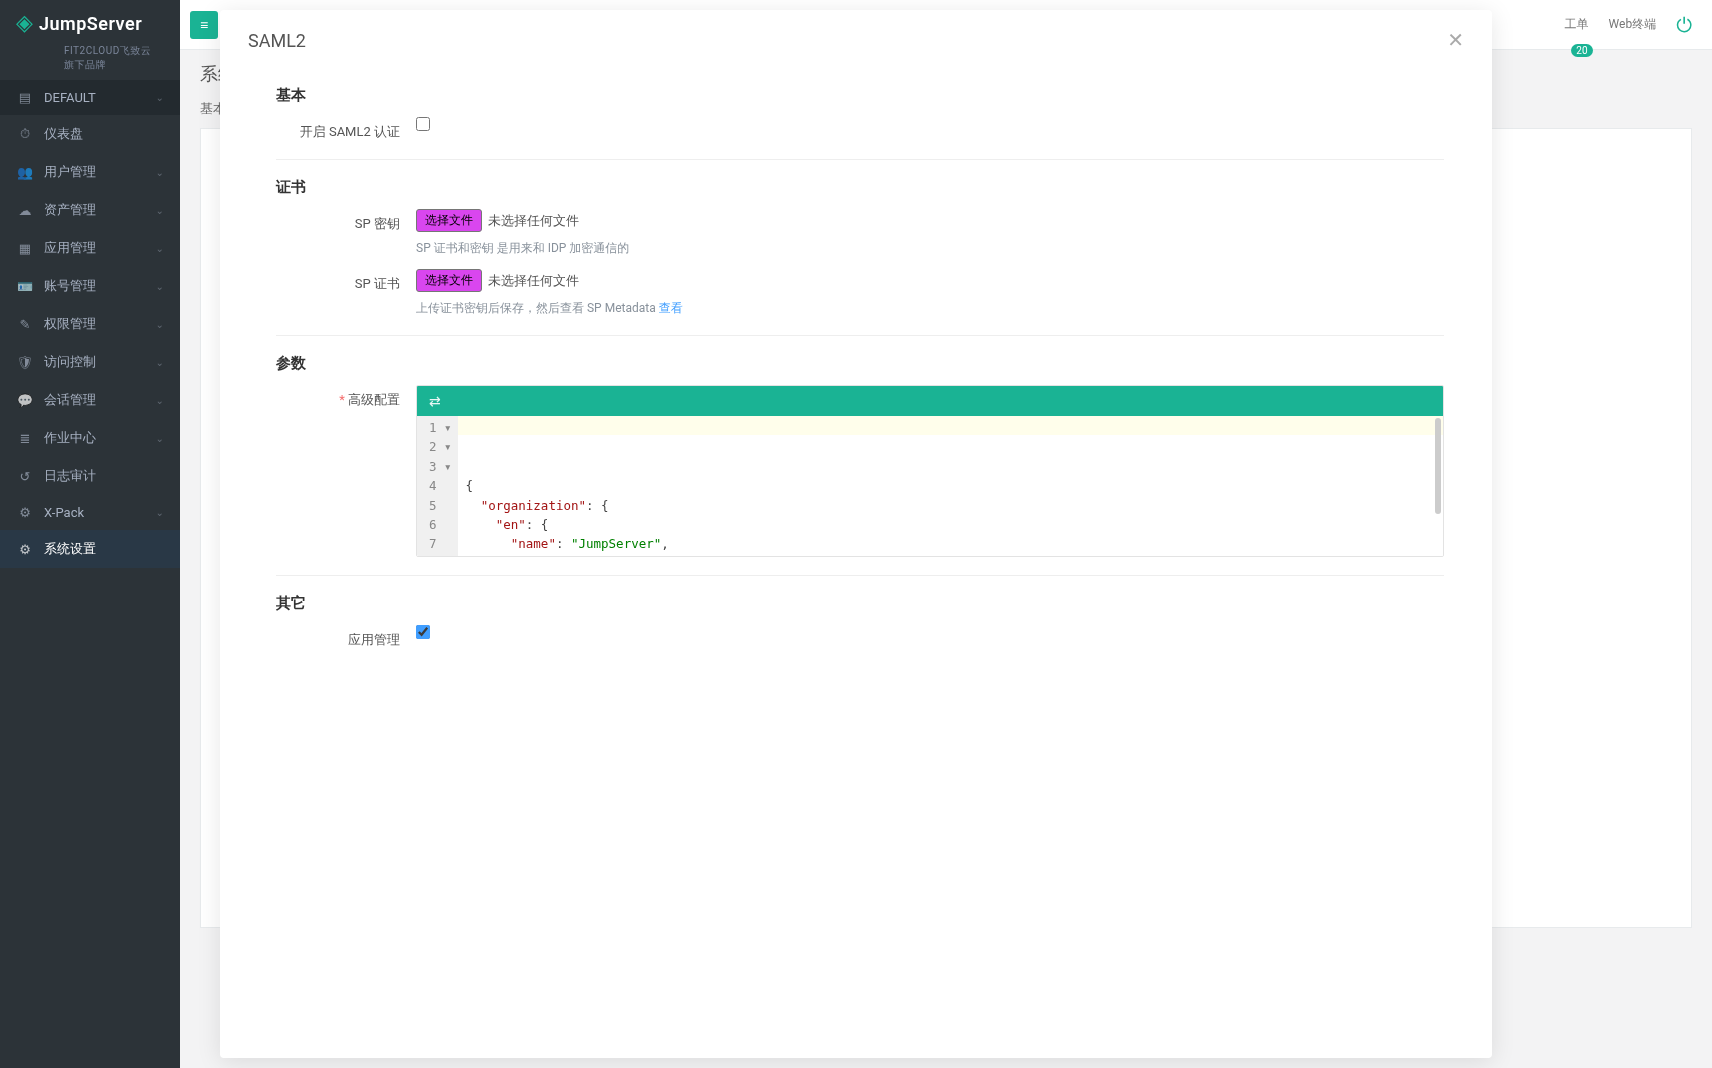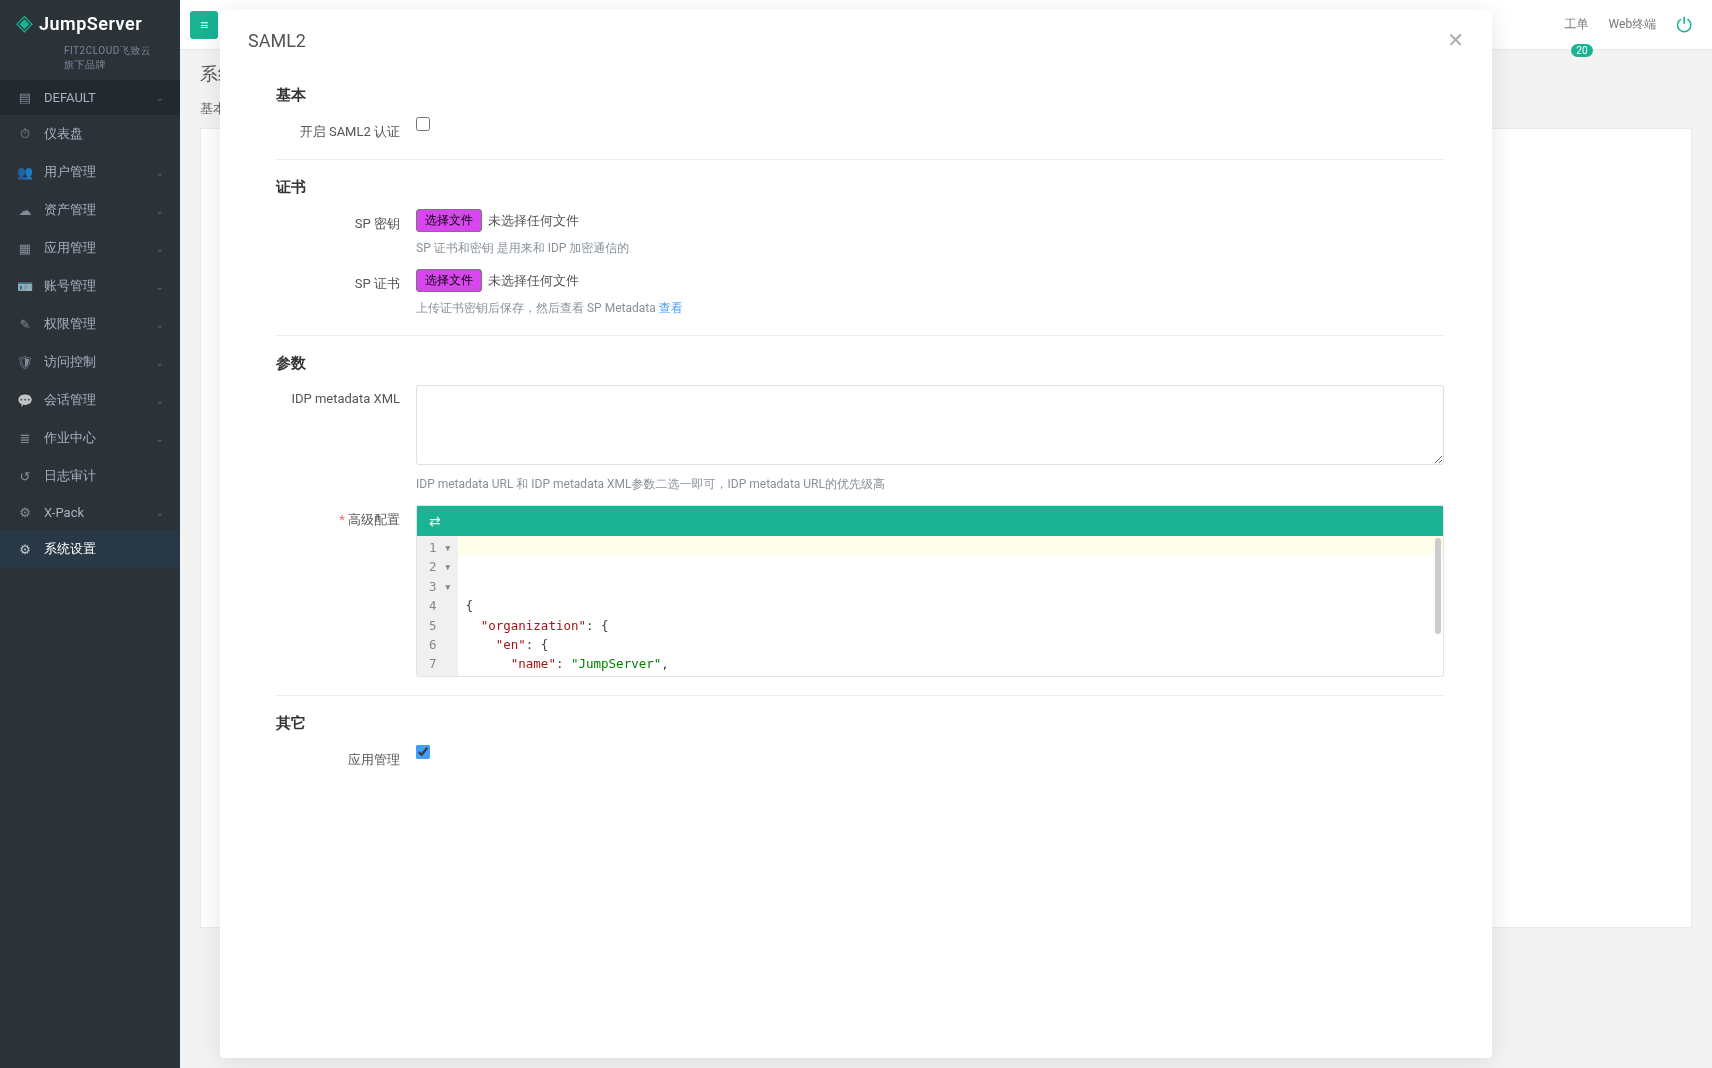--- a/index.html
+++ b/index.html
@@ -224,27 +224,20 @@
         <div class="form-help">
           <span>上传证书密钥后保存，然后查看 SP Metadata </span><a href="#">查看</a>
         </div>
       </div>
     </div>
     <hr class="sep">
 
     <div class="section-title">参数</div>
 
 
-    <div class="form-row">
-      <label class="form-label">IDP metadata XML</label>
-      <div class="form-field">
-        <textarea style=""></textarea>
-        <div class="form-help">IDP metadata URL 和 IDP metadata XML参数二选一即可，IDP metadata URL的优先级高</div>
-      </div>
-    </div>
 
     <div class="form-row">
       <label class="form-label req">高级配置</label>
       <div class="form-field">
         <div class="editor-wrap">
           <div class="editor-toolbar">
             <span class="editor-toolbar-icon">⇄</span>
           </div>
           <div class="editor-body">
             <div class="gutter" id="gutter">

